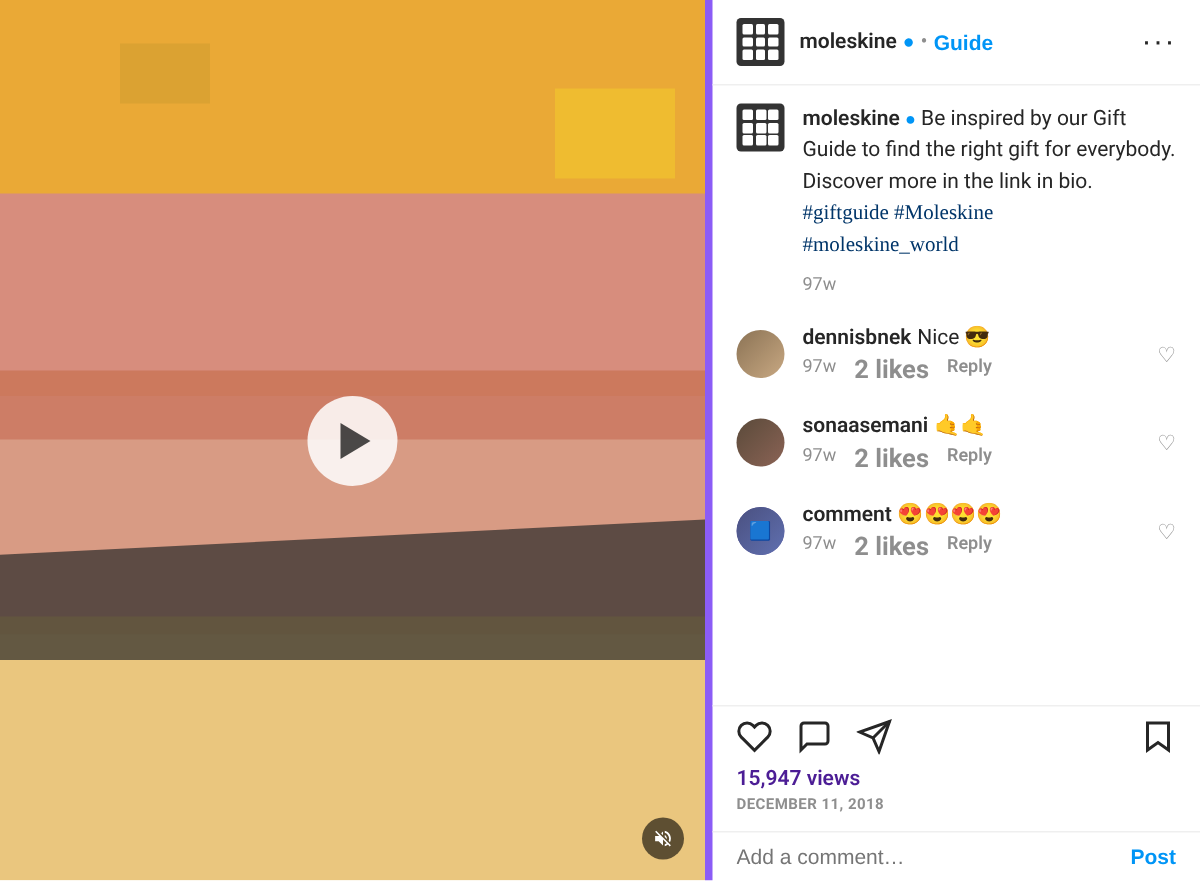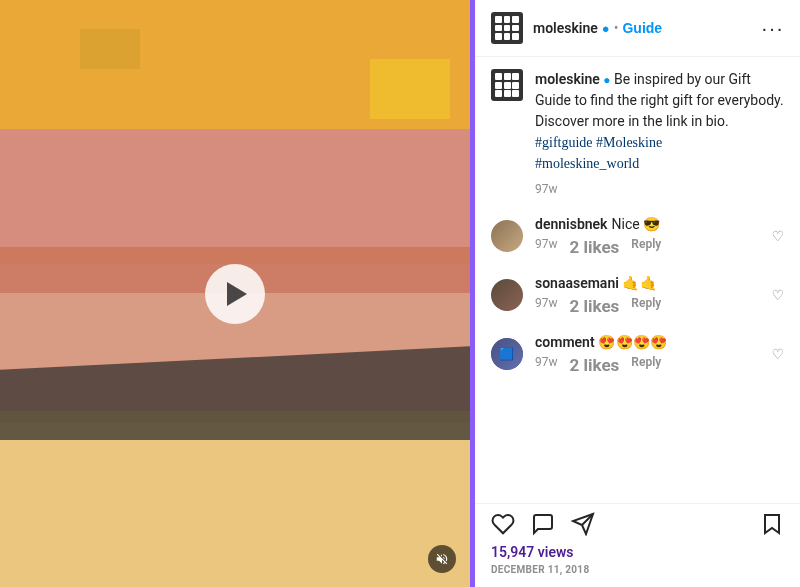--- a/index.html
+++ b/index.html
@@ -497,14 +497,18 @@
       <button class="action-icon-btn save">
         <svg width="24" height="24" viewBox="0 0 24 24" fill="none" stroke="#262626" stroke-width="2">
           <polygon points="19 21 12 16 5 21 5 3 19 3 19 21"></polygon>
         </svg>
       </button>
     </div>
     <div class="views-count">15,947 views</div>
     <div class="post-date">DECEMBER 11, 2018</div>
   </div>
 
+  <div class="add-comment">
+    <input type="text" class="comment-input" placeholder="Add a comment…" style="">
+    <button class="post-comment-btn">Post</button>
+  </div>
 
 </div>
 
 </body></html>

